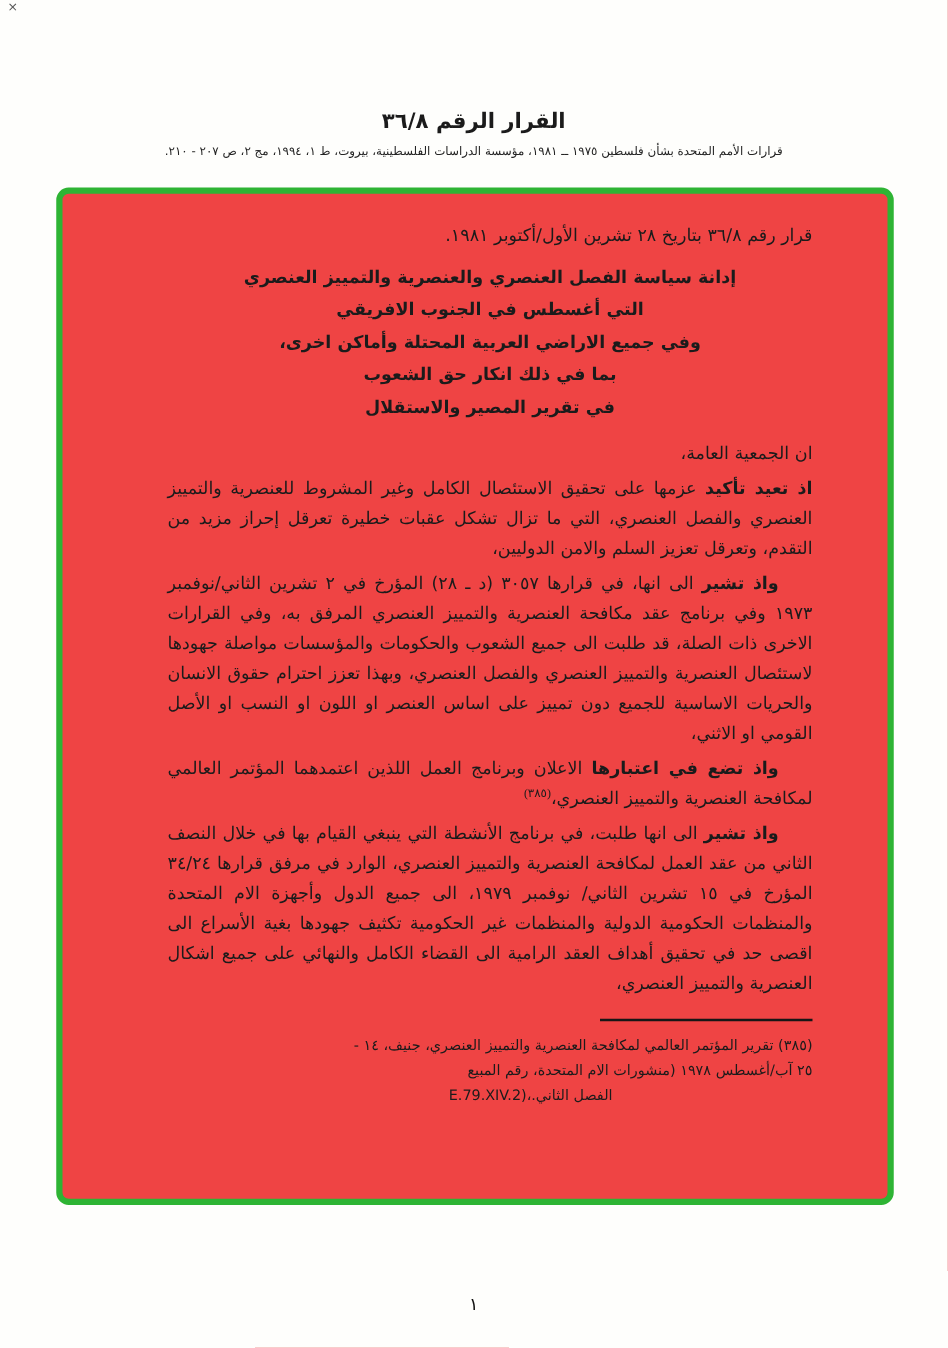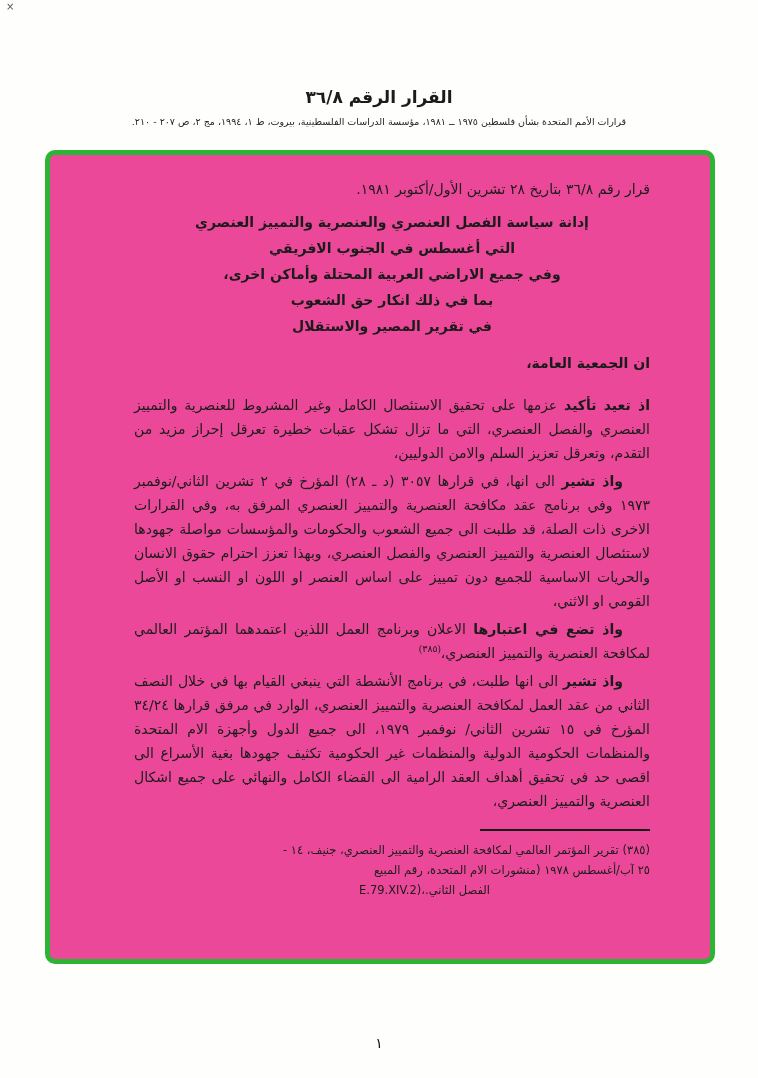--- a/index.html
+++ b/index.html
@@ -28,37 +28,37 @@
     letter-spacing: 0.2px;
   }
   .citation {
     font-size: 9.5px; margin: 9px 0 0; color: #242424;
   }
   .frame {
     position: absolute; left: 45px; top: 150px;
     width: 670px; height: 814px;
     border: 5px solid #2eb434;
     border-radius: 10px;
-    background: #ec4899;
+    background: #ef4444;
     box-sizing: border-box;
   }
   .content {
     direction: rtl;
     padding: 22px 60px 0 84px;
     font-size: 14px;
     line-height: 24px;
     text-align: right;
   }
   .res-line { margin: 0 0 8px; }
   .res-title {
     font-weight: 700; text-align: center;
     margin: 2px 0 12px;
     line-height: 26px;
   }
-  .opening { font-weight: 700; margin: 0 0 18px; }
+  .opening { font-weight: 400; margin: 0 0 4px; }
   .para { margin: 0 0 4px; text-align: justify; }
   .para.indent { text-indent: 27px; }
   .para .lead { font-weight: 700; }
   .fn-ref { font-size: 9.5px; vertical-align: super; line-height: 0; font-family: Liberation Serif, serif; }
   .fn-sep {
     width: 170px; height: 0;
     border-top: 2px solid #161616;
     margin: 16px 0 9px;
   }
   .footnote { font-size: 11.5px; line-height: 20px; }

